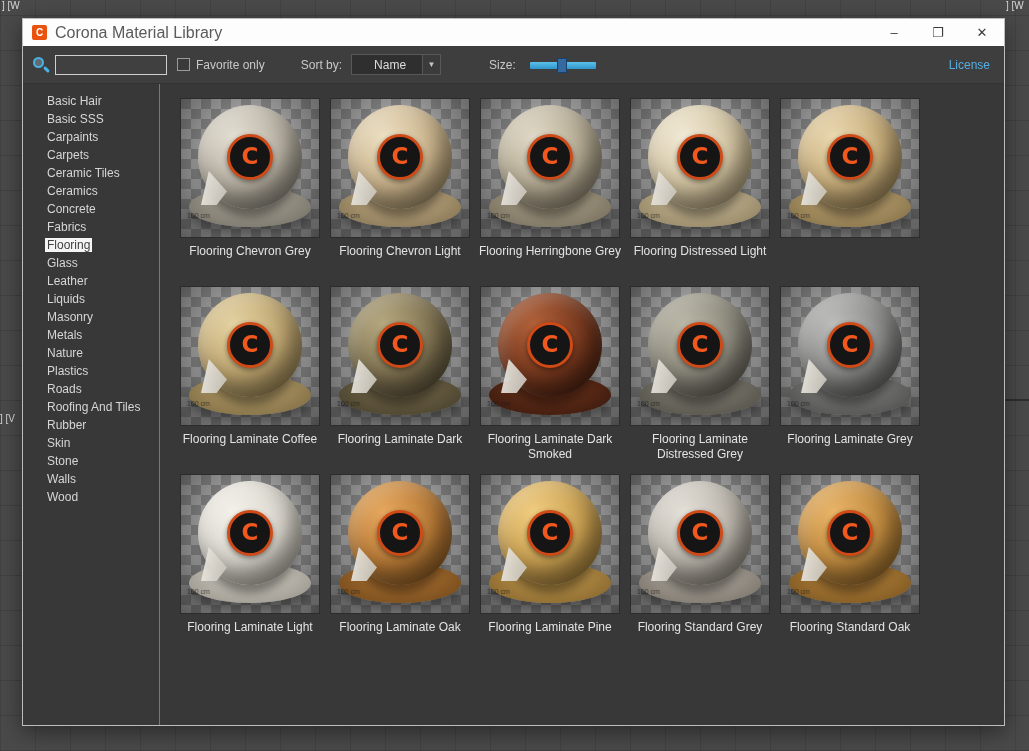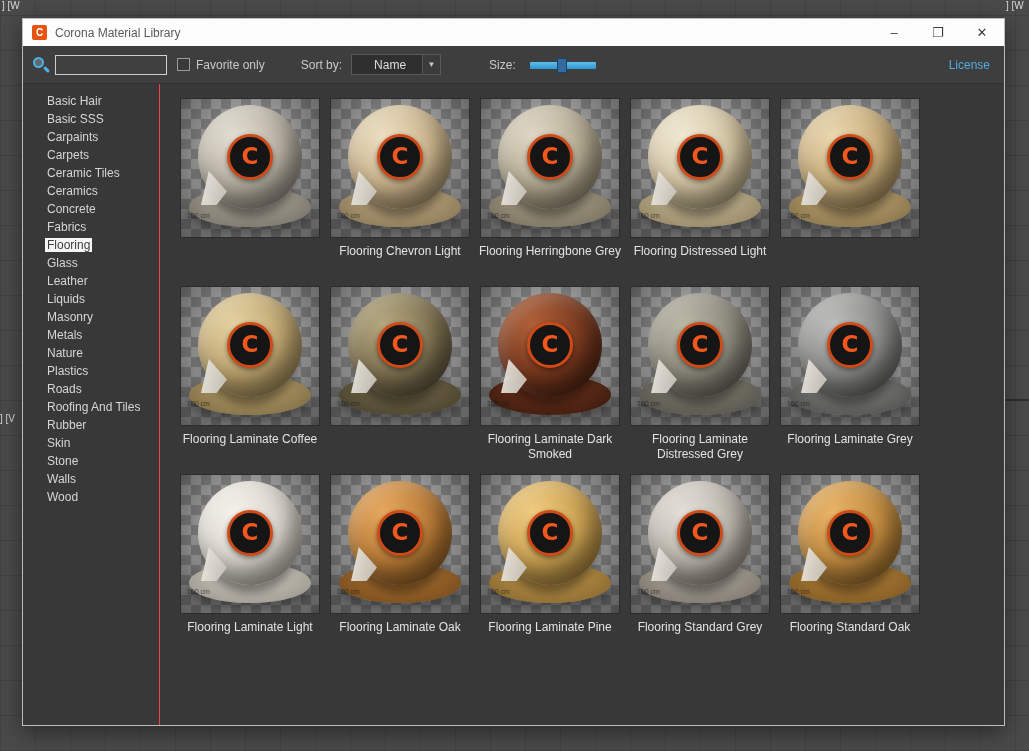--- a/index.html
+++ b/index.html
@@ -24,21 +24,21 @@
     background:#383838; border:1px solid #bdbdbd; z-index:2;
     box-shadow:0 6px 22px rgba(0,0,0,0.45);
     display:flex; flex-direction:column;
   }
   
   .titlebar { height:27px; background:#fdfdfd; display:flex; align-items:center; flex:0 0 auto; }
   .app-icon {
     width:15px; height:15px; margin-left:9px; border-radius:2px; background:#e8530f;
     color:#ffffff; font-size:10px; font-weight:bold; display:flex; align-items:center; justify-content:center;
   }
-  .win-title { margin-left:8px; color:#5a5a5a; font-size:12px; }
+  .win-title { margin-left:8px; color:#5a5a5a; font-size:16px; }
   .win-controls { margin-left:auto; display:flex; height:100%; }
   .win-btn { width:44px; height:100%; display:flex; align-items:center; justify-content:center;
     color:#3c3c3c; font-size:13px; background:transparent; border:none; }
   
   .toolbar { height:38px; background:#3e3e3e; border-bottom:1px solid #323232;
     display:flex; align-items:center; padding:0 14px 0 8px; flex:0 0 auto; }
   .search-icon { position:relative; width:20px; height:20px; flex:0 0 auto; }
   .search-icon .lens { position:absolute; left:2px; top:2px; width:11px; height:11px;
     border:2px solid #49b2e8; border-radius:50%; background:rgba(210,235,250,0.25); }
   .search-icon .handle { position:absolute; left:12px; top:13px; width:7px; height:3px;
@@ -223,20 +223,21 @@
         <div class="card" style="--hi: #e3ded2; --mid: #b7b0a2; --lo: #6e6a60;">
           <div class="thumb">
             <div class="base"></div>
             <div class="wedge"></div>
             <div class="ball"></div>
             <div class="logo">
               <span class="logo-c">C</span>
             </div>
             <span class="thumb-scale">100 cm</span>
           </div>
+          <div class="card-label">Flooring Chevron Grey</div>
         </div>
           <div class="card" style="--hi: #ecdfc2; --mid: #c9b28a; --lo: #7e6e4e;">
           <div class="thumb">
             <div class="base"></div>
             <div class="wedge"></div>
             <div class="ball"></div>
             <div class="logo">
               <span class="logo-c">C</span>
             </div>
             <span class="thumb-scale">100 cm</span>
@@ -293,20 +294,21 @@
           <div class="card" style="--hi: #b5a87f; --mid: #7f7251; --lo: #413a28;">
           <div class="thumb">
             <div class="base"></div>
             <div class="wedge"></div>
             <div class="ball"></div>
             <div class="logo">
               <span class="logo-c">C</span>
             </div>
             <span class="thumb-scale">100 cm</span>
           </div>
+          <div class="card-label">Flooring Laminate Dark</div>
         </div>
           <div class="card" style="--hi: #b06038; --mid: #77381e; --lo: #33160c;">
           <div class="thumb">
             <div class="base"></div>
             <div class="wedge"></div>
             <div class="ball"></div>
             <div class="logo">
               <span class="logo-c">C</span>
             </div>
             <span class="thumb-scale">100 cm</span>

